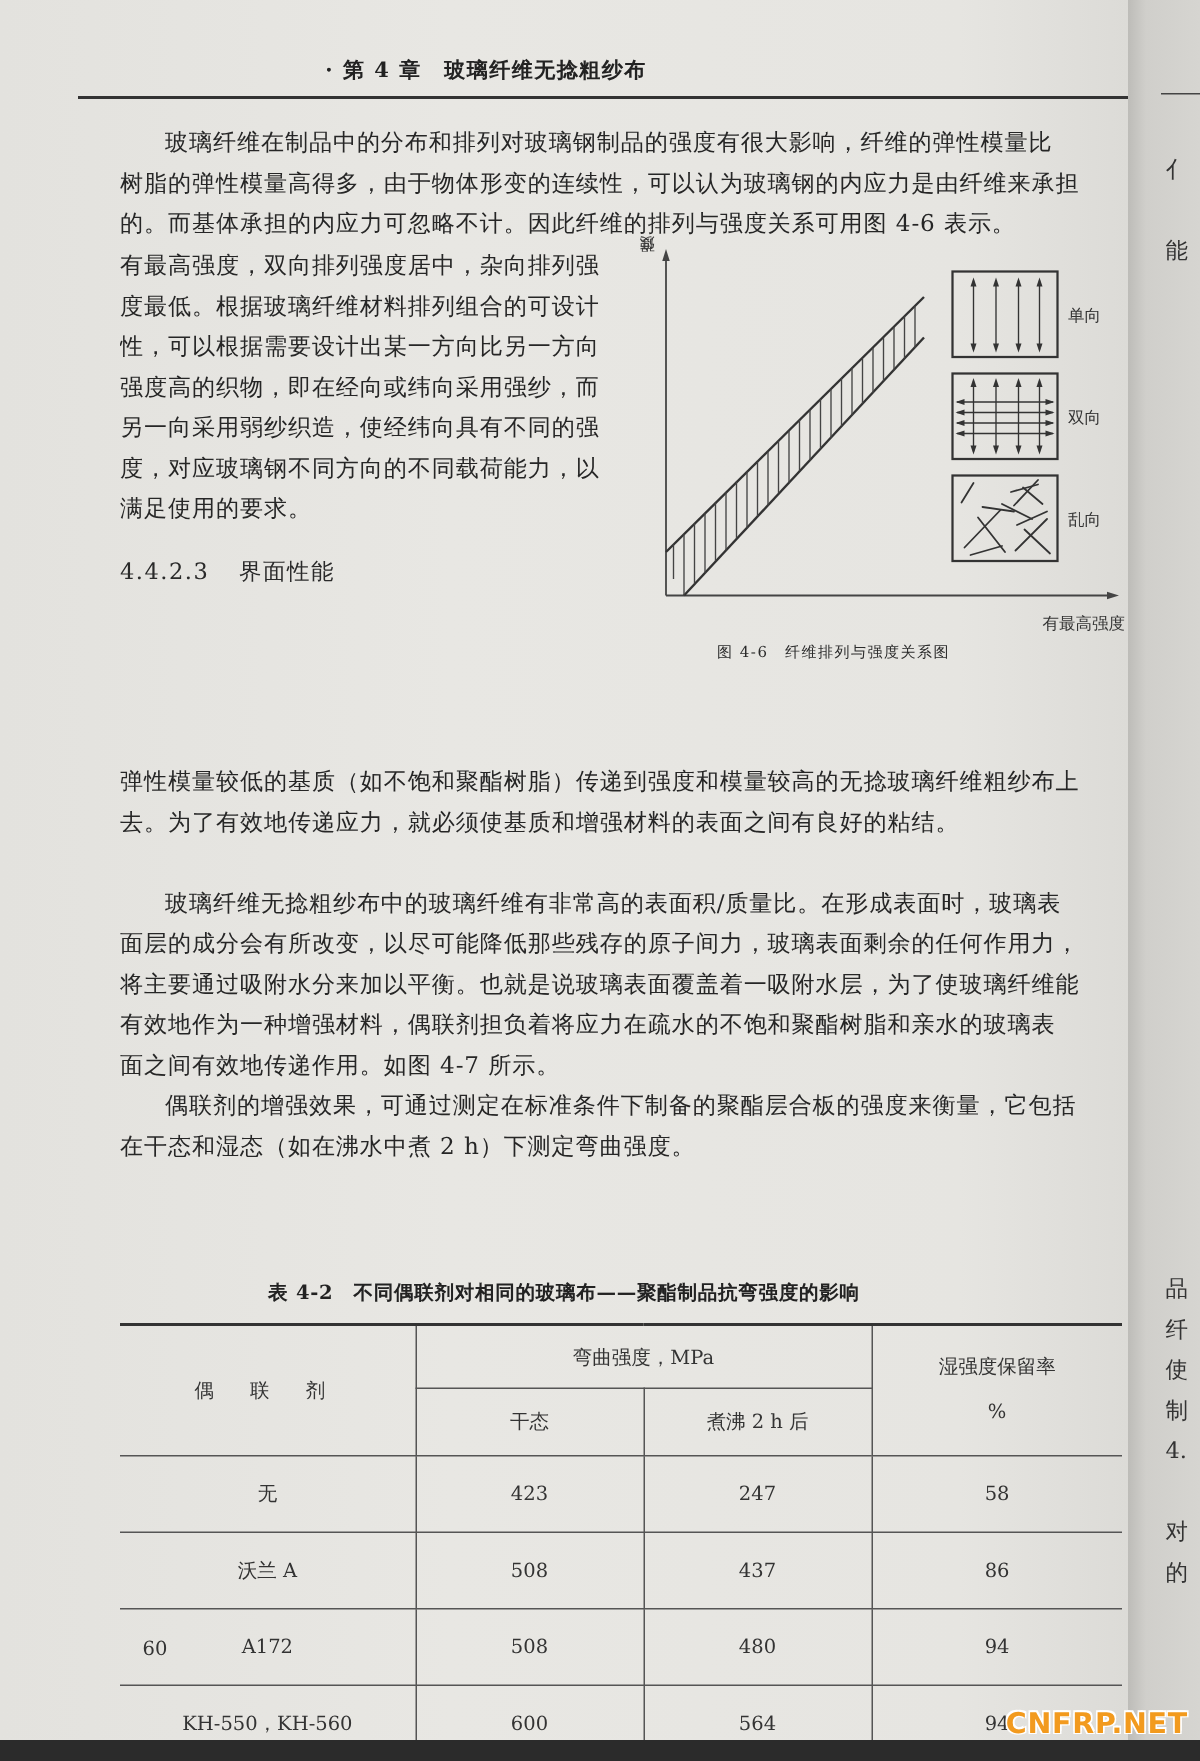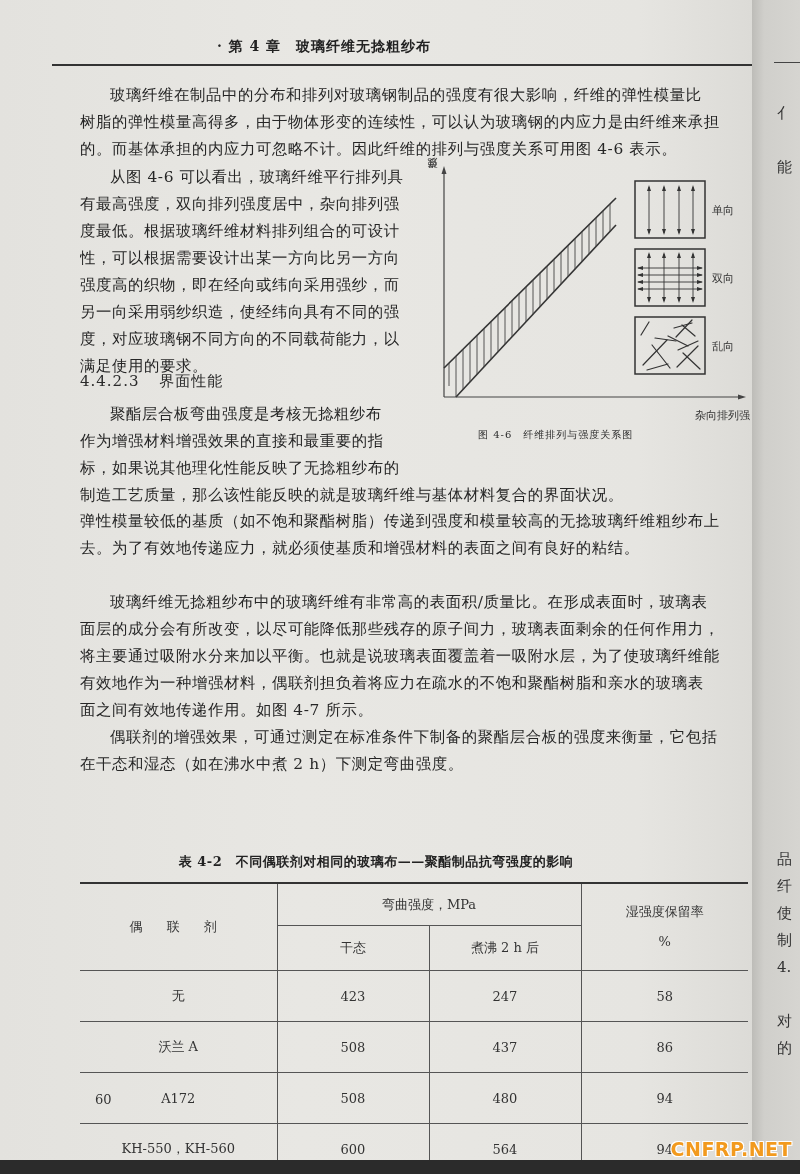--- a/index.html
+++ b/index.html
@@ -75,41 +75,34 @@
   <div class="running-head">· 第 4 章　玻璃纤维无捻粗纱布</div>
   <div class="head-rule"></div>
 
   <div class="para" style="left:80px; top:82px; width:672px;">
     <span class="line indent">玻璃纤维在制品中的分布和排列对玻璃钢制品的强度有很大影响，纤维的弹性模量比</span>
     <span class="line">树脂的弹性模量高得多，由于物体形变的连续性，可以认为玻璃钢的内应力是由纤维来承担</span>
     <span class="line">的。而基体承担的内应力可忽略不计。因此纤维的排列与强度关系可用图 4-6 表示。</span>
   </div>
 
   <div class="para" style="left:80px; top:164px; width:350px;">
-    <span class="line indent">从图 4-6 可以看出，玻璃纤维平行排列具</span>
     <span class="line">有最高强度，双向排列强度居中，杂向排列强</span>
     <span class="line">度最低。根据玻璃纤维材料排列组合的可设计</span>
     <span class="line">性，可以根据需要设计出某一方向比另一方向</span>
     <span class="line">强度高的织物，即在经向或纬向采用强纱，而</span>
     <span class="line">另一向采用弱纱织造，使经纬向具有不同的强</span>
     <span class="line">度，对应玻璃钢不同方向的不同载荷能力，以</span>
     <span class="line">满足使用的要求。</span>
   </div>
 
   <div class="heading" style="left:80px; top:372px;">
     <span>4.4.2.3</span>
     <span style="margin-left:14px;">界面性能</span>
   </div>
 
-  <div class="para" style="left:80px; top:401px; width:672px;">
-    <span class="line indent">聚酯层合板弯曲强度是考核无捻粗纱布</span>
-    <span class="line">作为增强材料增强效果的直接和最重要的指</span>
-    <span class="line">标，如果说其他理化性能反映了无捻粗纱布的</span>
-    <span class="line">制造工艺质量，那么该性能反映的就是玻璃纤维与基体材料复合的界面状况。</span>
-  </div>
 
   <div class="figure">
     <svg width="320" height="300" viewBox="0 0 320 300">
 
       <line x1="14" y1="10" x2="14" y2="237" stroke="#444" stroke-width="1.2"></line>
       <polygon points="14,6 11.5,14 16.5,14" fill="#444"></polygon>
       <line x1="14" y1="237" x2="312" y2="237" stroke="#444" stroke-width="1.2"></line>
       <polygon points="316,237 308,234.5 308,239.5" fill="#444"></polygon>
 
       <line x1="14" y1="208" x2="186" y2="38" stroke="#333" stroke-width="1.6"></line>
@@ -199,21 +192,21 @@
         <line x1="244" y1="168" x2="262" y2="163"></line>
         <line x1="246" y1="177" x2="262" y2="160"></line>
         <line x1="252" y1="165" x2="265" y2="176"></line>
         <line x1="248" y1="190" x2="268" y2="181"></line>
         <line x1="247" y1="207" x2="268" y2="186"></line>
         <line x1="253" y1="193" x2="270" y2="209"></line>
         <line x1="238" y1="176" x2="258" y2="186"></line>
       </g>
     </svg>
     <span class="axis-label-y" style="left:-4px; top:16px;">强度</span>
-    <span class="axis-label-x" style="left:265px; top:248px;">杂向排列强</span>
+    <span class="axis-label-x" style="left:265px; top:248px;">有最高强度</span>
     <span class="legend-label" style="left:282px; top:43px;">单向</span>
     <span class="legend-label" style="left:282px; top:111px;">双向</span>
     <span class="legend-label" style="left:282px; top:179px;">乱向</span>
   </div>
   <div class="fig-caption">图 4-6　纤维排列与强度关系图</div>
 
   <div class="para" style="left:80px; top:508px; width:672px;">
     <span class="line">弹性模量较低的基质（如不饱和聚酯树脂）传递到强度和模量较高的无捻玻璃纤维粗纱布上</span>
     <span class="line">去。为了有效地传递应力，就必须使基质和增强材料的表面之间有良好的粘结。</span>
   </div>

